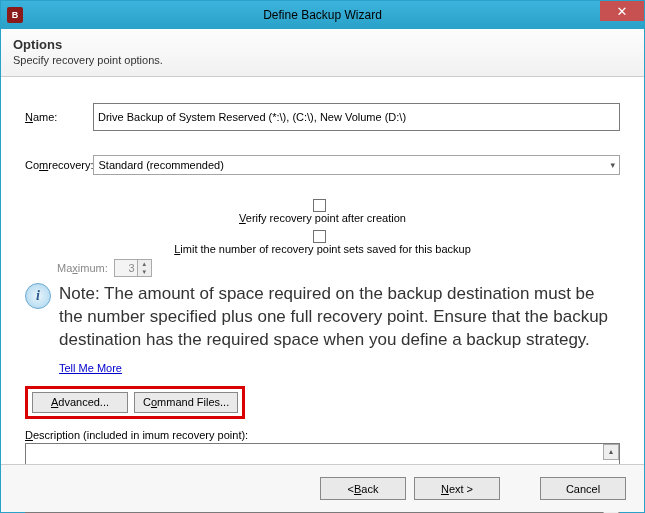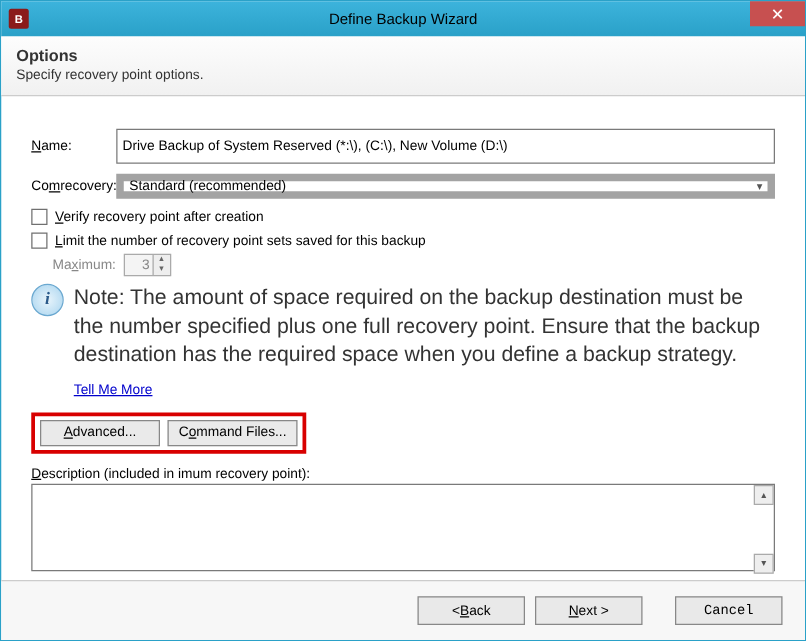--- a/index.html
+++ b/index.html
@@ -6,29 +6,29 @@
   body { margin: 0; background: #fff; }
   .window { width: 645px; height: 513px; border: 1px solid #2aa1c8; position: relative; background: #fff; }
   .titlebar { height: 28px; background: linear-gradient(#3cb3dc, #2aa1c8); display: flex; align-items: center; position: relative; }
   .titlebar-icon { width: 16px; height: 16px; margin-left: 6px; background: #8b1a1a; border-radius: 2px; display:flex; align-items:center; justify-content:center; color:#fff; font-size:9px; font-weight:bold;}
   .titlebar-title { position:absolute; left:0; right:0; text-align:center; color:#000; font-size:12px; }
   .close-btn { margin-left:auto; width:44px; height:20px; background:#c75050; color:#fff; display:flex; align-items:center; justify-content:center; margin-right:0; margin-top:-8px; font-size:13px;}
   .header-strip { padding: 8px 12px 10px 12px; border-bottom: 1px solid #ccc; background: linear-gradient(#fdfdfd,#f1f1f1); }
   .header-title { font-size: 13px; font-weight: bold; color:#333; margin-bottom:2px;}
   .header-sub { font-size: 11px; color:#333; }
   .content { padding: 26px 24px 0 24px; }
-  .row { display:flex; align-items:center; margin-bottom: 8px; justify-content: flex-end; }
+  .row { display:flex; align-items:center; margin-bottom: 24px; justify-content: flex-end; }
   .label { min-width: 68px; }
   .underline-letter { text-decoration: underline; }
   .text-input { flex:1; height:28px; border:1px solid #7a7a7a; padding: 1px 4px; background:#fff; }
-  .select { flex:1; height:20px; border:6px solid #a3a3a3; padding:1px 4px; background:#fff; display:flex; align-items:center; }
+  .select { flex:1; height:20px; border:1px solid #a3a3a3; padding:1px 4px; background:#fff; display:flex; align-items:center; }
   .select-arrow { margin-left:auto; font-size:9px; color:#555; }
-  .check-row { display:flex; align-items:center; margin: 6px 0 4px 0; }
+  .check-row { display:flex; align-items:center; margin: 6px 0 4px 0; flex-direction: column; }
   .checkbox { width:13px; height:13px; border:1px solid #707070; margin-right:6px; background:#fff; }
-  .indent { margin-left: 17px; display:flex; align-items:center; margin-top:2px; margin-bottom:6px;}
+  .indent { margin-left: 32px; display:flex; align-items:center; margin-top:2px; margin-bottom:6px;}
   .max-label { color:#888; margin-right:6px; }
   .spinner { width:38px; height:18px; border:1px solid #aaa; background:#f4f4f4; display:flex; align-items:center; }
   .spinner-val { flex:1; text-align:right; padding-right:2px; color:#888;}
   .spinner-btns { width:14px; display:flex; flex-direction:column; }
   .spinner-btns div { height:8px; border-left:1px solid #aaa; font-size:7px; line-height:7px; text-align:center; color:#666; background:#eee;}
   .note-row { display:flex; margin-top:6px; }
   .info-icon { width:26px; height:26px; border-radius:50%; background: radial-gradient(#e8f4fb,#a8d4ef); border:1px solid #6aa8d0; display:flex; align-items:center; justify-content:center; color:#2a5a8a; font-style:italic; font-weight:bold; font-size:14px; font-family:Georgia,serif; margin-right:8px; flex-shrink:0;}
   .note-text { font-size:17px; color:#333; line-height:1.35; }
   .link { color:#0000cc; text-decoration: underline; display:inline-block; margin-top:10px; margin-left:34px; cursor:pointer;}
   .btn-row { margin-top:12px; }
@@ -126,16 +126,16 @@
   <div class="footer">
     <div class="btn">
         <span>&lt; </span>
         <span class="underline-letter">B</span>
         <span>ack</span>
       </div>
     <div class="btn">
         <span class="underline-letter">N</span>
         <span>ext &gt;</span>
       </div>
-    <div class="btn" style="margin-left:18px;font-family:Liberation Mono, monospace;">Cancel</div>
+    <div class="btn" style="margin-left:32px;">Cancel</div>
   </div>
 
 </div>
 
 </body></html>

